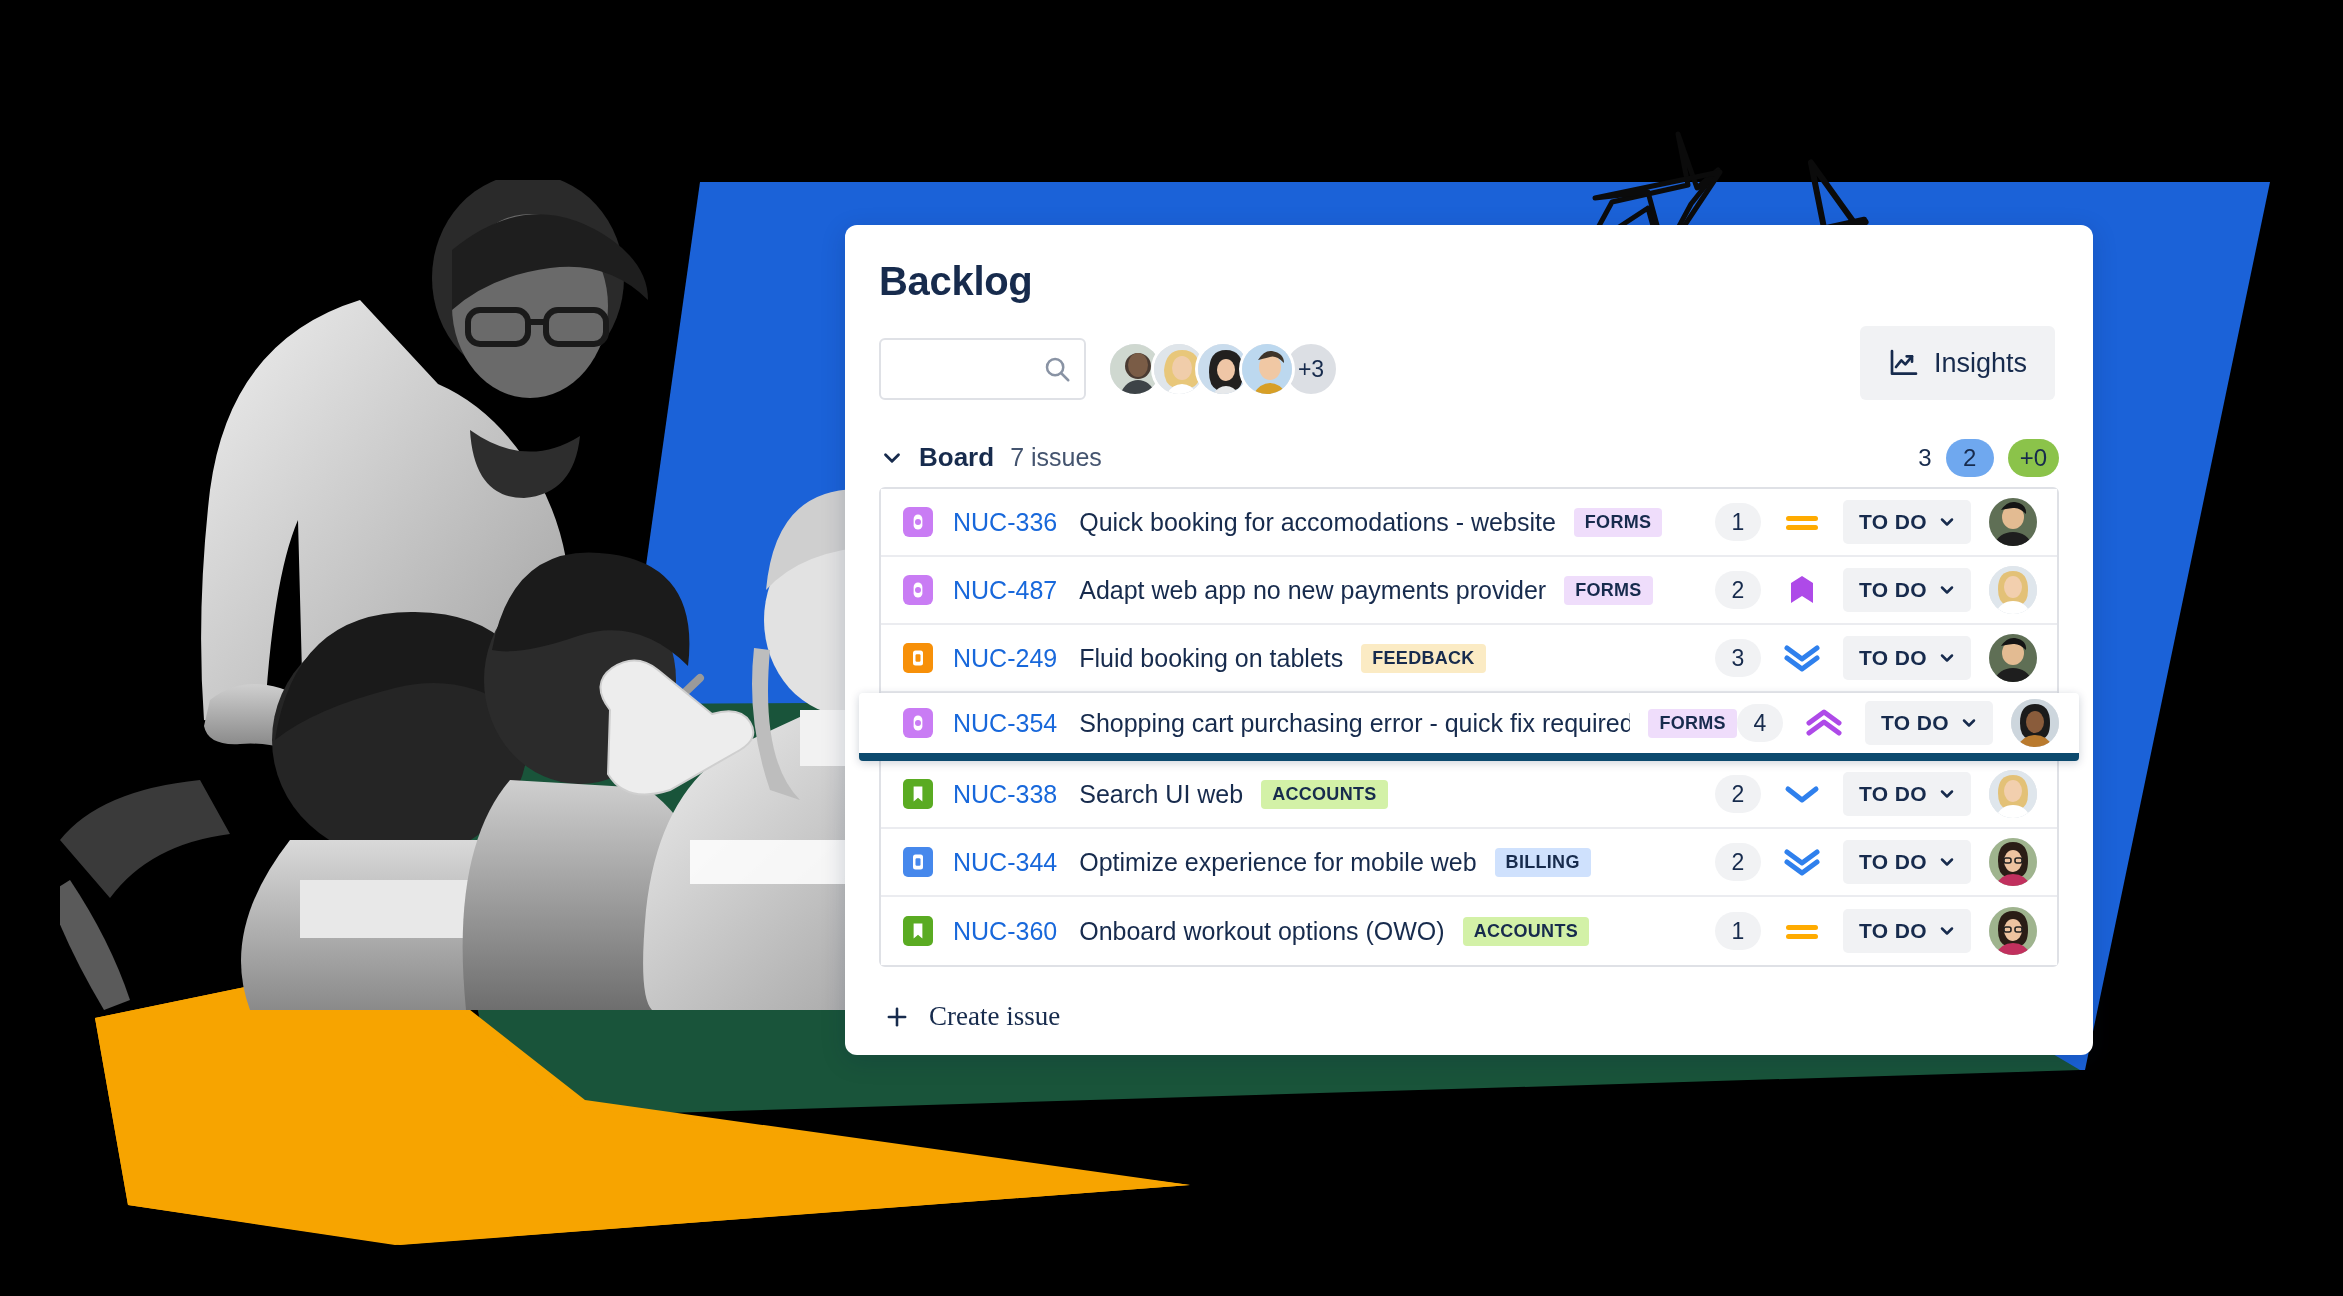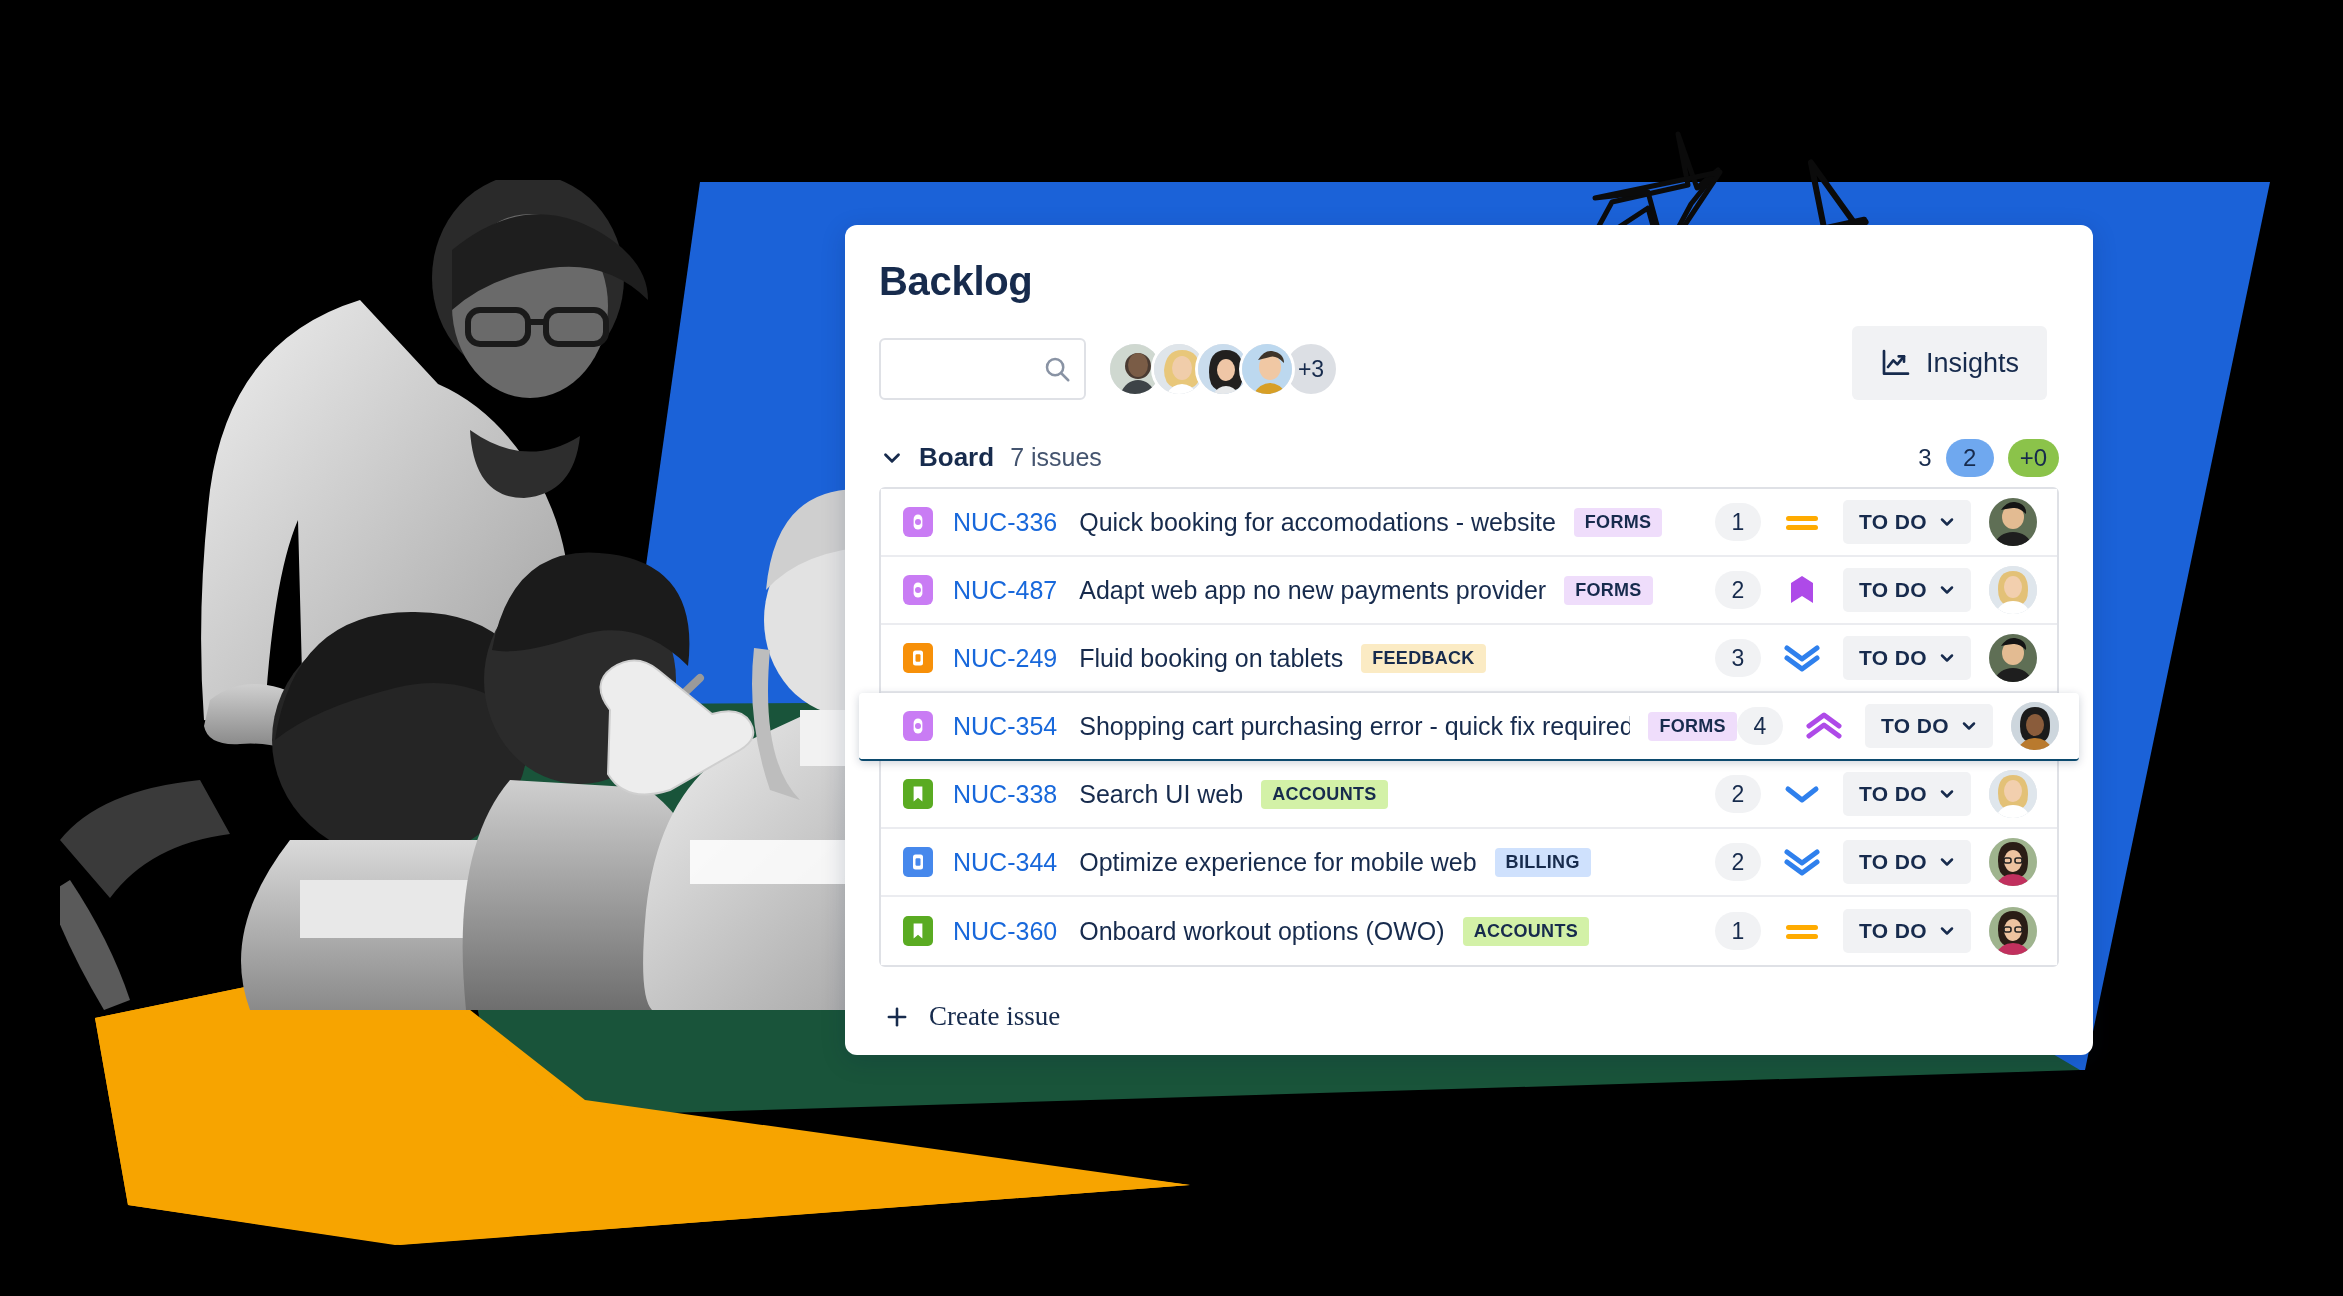--- a/index.html
+++ b/index.html
@@ -61,21 +61,21 @@
   .avatar:first-child { margin-left:0; }
   .avatar-more {
     width:56px; height:56px; border-radius:50%;
     background:#DCDFE4; color:#172B4D;
     display:flex; align-items:center; justify-content:center;
     font-size:23px; font-weight:400; margin-left:-12px;
     border:3px solid #fff; flex:0 0 auto;
   }
 
   #insights-button {
-    position:absolute; right:12px; top:-12px;
+    position:absolute; right:4px; top:-12px;
     background:#F1F2F4; border:0; border-radius:6px;
     height:74px; padding:0 28px;
     display:flex; align-items:center; gap:14px;
     font-size:27px; color:#172B4D; cursor:pointer;
     font-family:"Liberation Sans", sans-serif;
   }
 
   
   #board-header {
     display:flex; align-items:center; margin-bottom:14px; position:relative;
@@ -100,21 +100,21 @@
     display:flex; align-items:center;
     height:68px; padding:0 20px 0 22px;
     border-bottom:2px solid #EBECF0;
     background:#fff; position:relative;text-align:right;
   }
   .issue-row:last-child { border-bottom:0; }
   .issue-row.highlighted {
     margin-left:-22px; width:calc(100% + 44px);
     box-shadow:0 2px 10px rgba(9,30,66,.20);
     border-radius:4px; z-index:5;
-    border-bottom:2px solid #0c4a6e;
+    border-bottom:8px solid #0c4a6e;
     padding-left:44px;
   }
   .type-icon { width:30px; height:30px; border-radius:5px; flex:0 0 auto;
                display:flex; align-items:center; justify-content:center; }
   .issue-key {
     font-size:25px; color:#1868DB; margin-left:20px; flex:0 0 auto;
     text-decoration:none; white-space:nowrap;
   }
   .issue-summary {
     font-size:25px; color:#172B4D; margin-left:22px;

